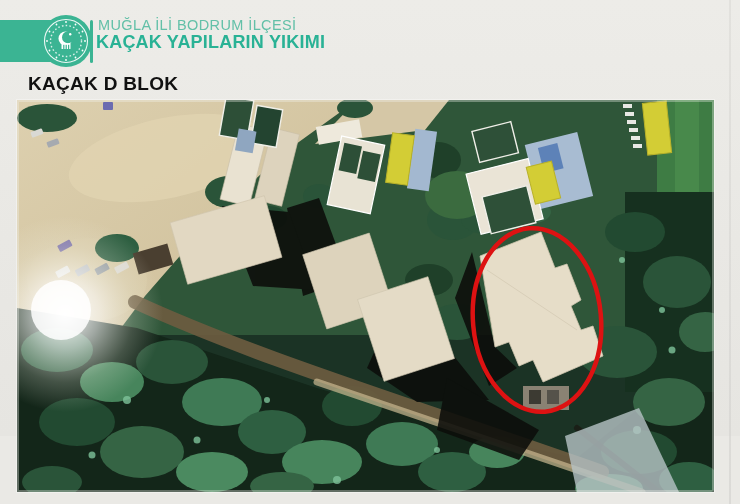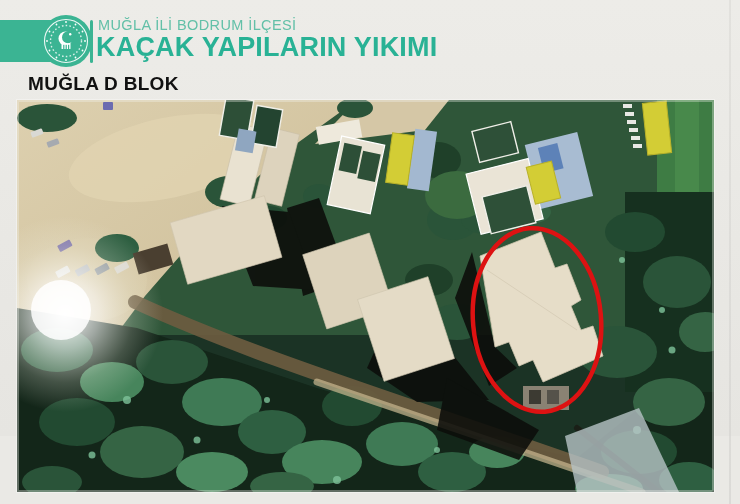--- a/index.html
+++ b/index.html
@@ -27,21 +27,21 @@
     position:absolute;left:90px;top:20px;width:3px;height:43px;
     background:#3bb493;border-radius:2px;
   }
   .header-subtitle{
     position:absolute;left:98px;top:17px;
     font-size:14.5px;font-weight:normal;letter-spacing:.4px;
     color:#63c0a8;white-space:nowrap;
   }
   .header-title{
     position:absolute;left:96px;top:32px;
-    font-size:27px;font-weight:bold;letter-spacing:.2px;
+    font-size:18px;font-weight:bold;letter-spacing:.2px;
     color:#29b295;white-space:nowrap;
   }
   .section-label{
     position:absolute;left:28px;top:73px;
     font-size:19px;font-weight:bold;letter-spacing:.3px;
     color:#111111;white-space:nowrap;
   }
   .photo{
     position:absolute;left:17px;top:100px;width:697px;height:392px;
     box-shadow:0 0 0 1px rgba(250,250,248,.45);
@@ -81,21 +81,21 @@
     <rect x="22.5" y="29.5" width="9" height="5.5" rx=".6" fill="#ffffff"></rect>
     <rect x="24.2" y="30.8" width="1.2" height="4.2" fill="#3bb493"></rect>
     <rect x="26.6" y="30.8" width="1.2" height="4.2" fill="#3bb493"></rect>
     <rect x="29" y="30.8" width="1.2" height="4.2" fill="#3bb493"></rect>
   </svg>
 
   <div class="header-sep"></div>
   <div class="header-subtitle">MUĞLA İLİ BODRUM İLÇESİ</div>
   <div class="header-title">KAÇAK YAPILARIN YIKIMI</div>
 
-  <div class="section-label">MUĞLA D BLOK</div>
+  <div class="section-label">KAÇAK D BLOK</div>
 
   <div class="photo">
     <svg viewBox="0 0 697 392" preserveAspectRatio="none">
       <defs>
         <radialGradient id="flareGrad">
           <stop offset="0%" stop-color="#ffffff" stop-opacity=".96"></stop>
           <stop offset="35%" stop-color="#ffffff" stop-opacity=".6"></stop>
           <stop offset="70%" stop-color="#f2f2e6" stop-opacity=".22"></stop>
           <stop offset="100%" stop-color="#f2f2e6" stop-opacity="0"></stop>
         </radialGradient>

